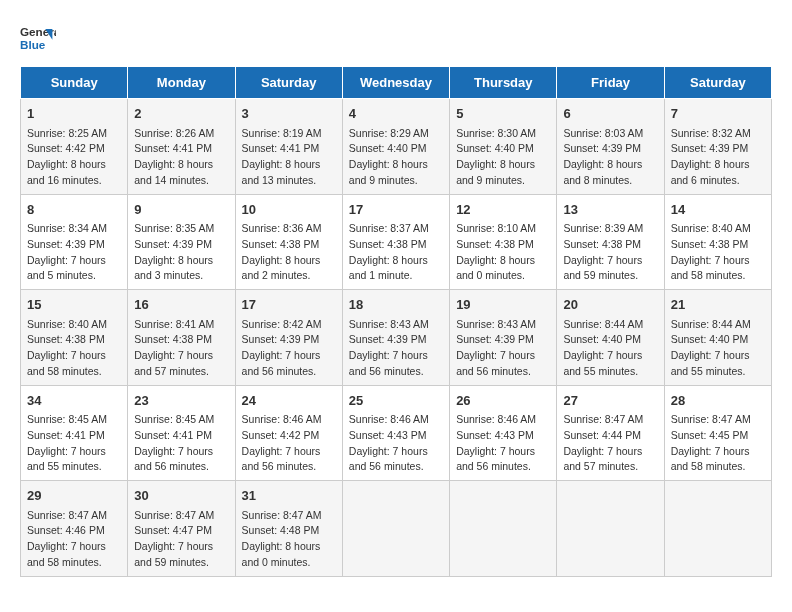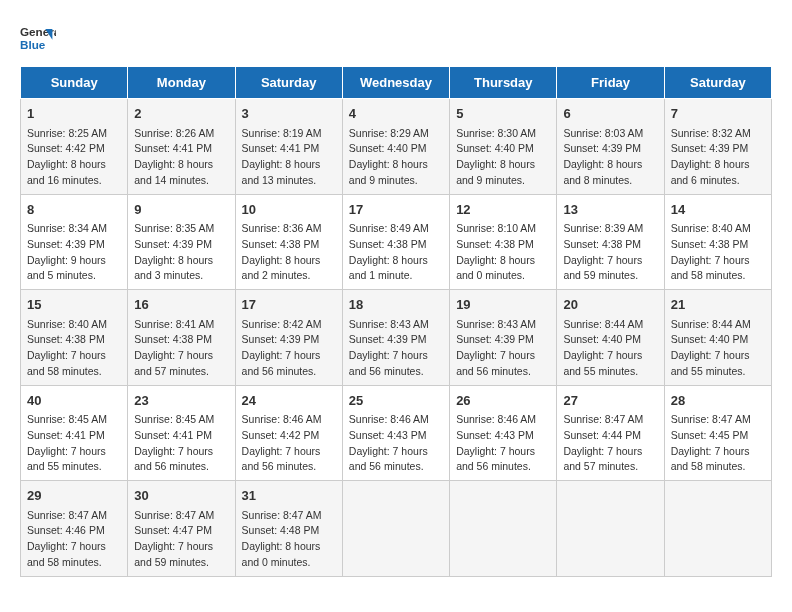--- a/index.html
+++ b/index.html
@@ -148,37 +148,37 @@
           <span>Sunrise: 8:32 AM</span><br>
           <span>Sunset: 4:39 PM</span><br>
           <span>Daylight: 8 hours and 6 minutes.</span>
         </td>
       </tr>
       <tr>
         <td>
           <span class="day-num">8</span>
           <span>Sunrise: 8:34 AM</span><br>
           <span>Sunset: 4:39 PM</span><br>
-          <span>Daylight: 9 hours and 5 minutes.</span>
+          <span>Daylight: 7 hours and 5 minutes.</span>
         </td>
         <td>
           <span class="day-num">9</span>
           <span>Sunrise: 8:35 AM</span><br>
           <span>Sunset: 4:39 PM</span><br>
           <span>Daylight: 8 hours and 3 minutes.</span>
         </td>
         <td>
           <span class="day-num">10</span>
           <span>Sunrise: 8:36 AM</span><br>
           <span>Sunset: 4:38 PM</span><br>
           <span>Daylight: 8 hours and 2 minutes.</span>
         </td>
         <td>
           <span class="day-num">17</span>
-          <span>Sunrise: 8:49 AM</span><br>
+          <span>Sunrise: 8:37 AM</span><br>
           <span>Sunset: 4:38 PM</span><br>
           <span>Daylight: 8 hours and 1 minute.</span>
         </td>
         <td>
           <span class="day-num">12</span>
           <span>Sunrise: 8:10 AM</span><br>
           <span>Sunset: 4:38 PM</span><br>
           <span>Daylight: 8 hours and 0 minutes.</span>
         </td>
         <td>
@@ -233,21 +233,21 @@
         </td>
         <td>
           <span class="day-num">21</span>
           <span>Sunrise: 8:44 AM</span><br>
           <span>Sunset: 4:40 PM</span><br>
           <span>Daylight: 7 hours and 55 minutes.</span>
         </td>
       </tr>
       <tr>
         <td>
-          <span class="day-num">40</span>
+          <span class="day-num">34</span>
           <span>Sunrise: 8:45 AM</span><br>
           <span>Sunset: 4:41 PM</span><br>
           <span>Daylight: 7 hours and 55 minutes.</span>
         </td>
         <td>
           <span class="day-num">23</span>
           <span>Sunrise: 8:45 AM</span><br>
           <span>Sunset: 4:41 PM</span><br>
           <span>Daylight: 7 hours and 56 minutes.</span>
         </td>

